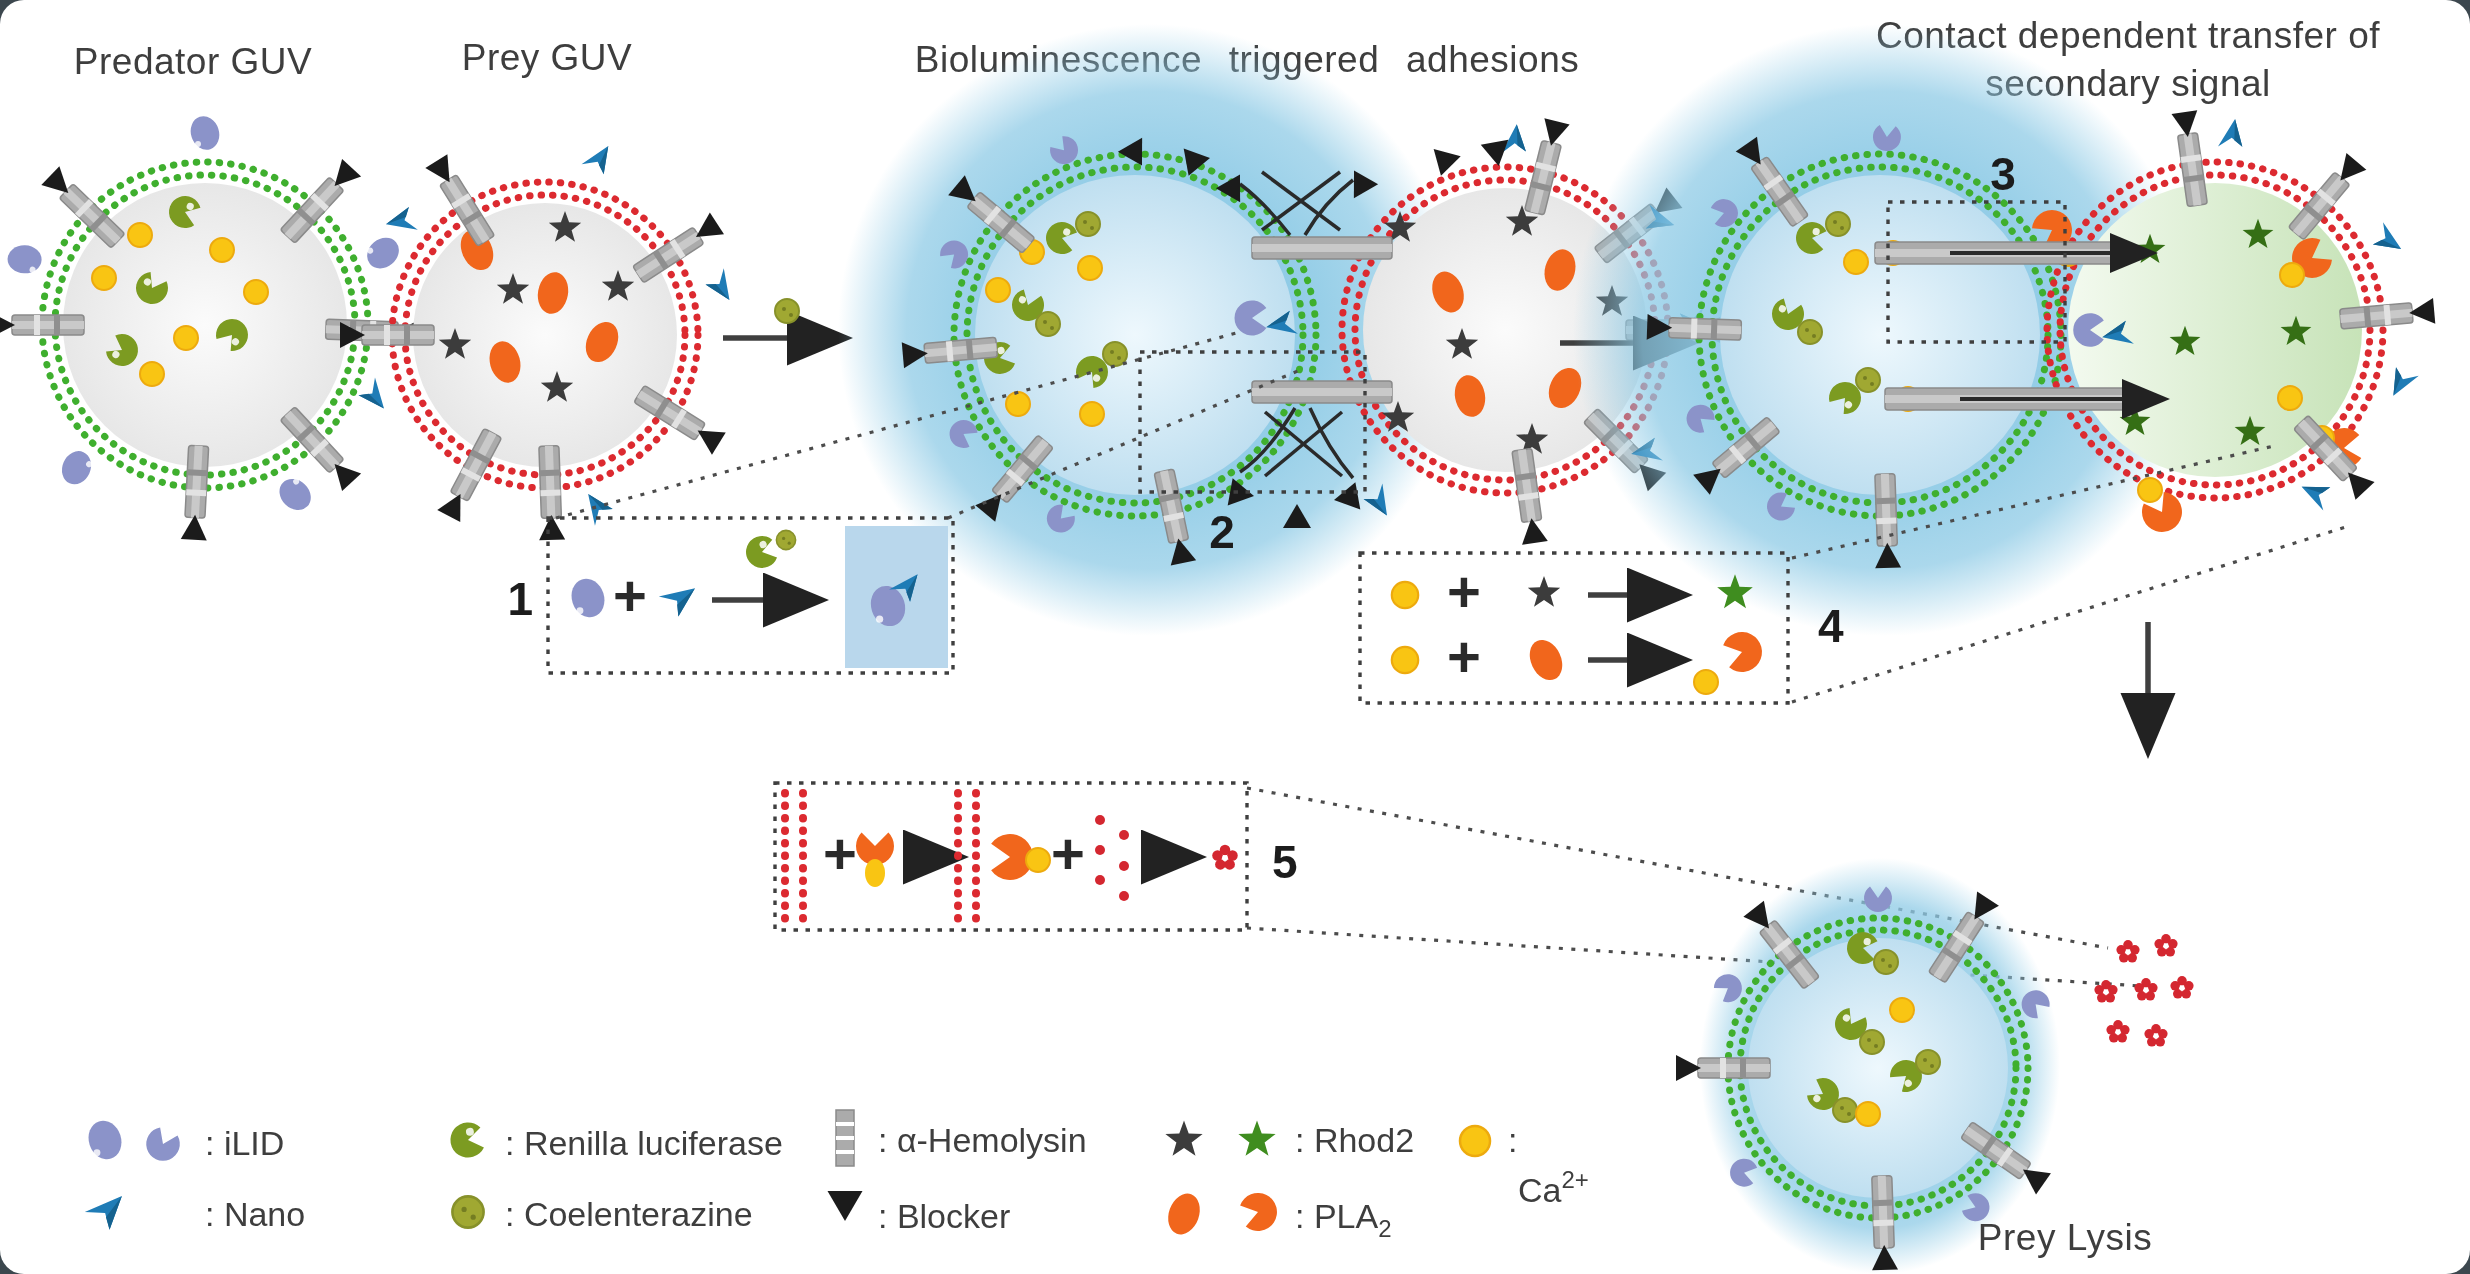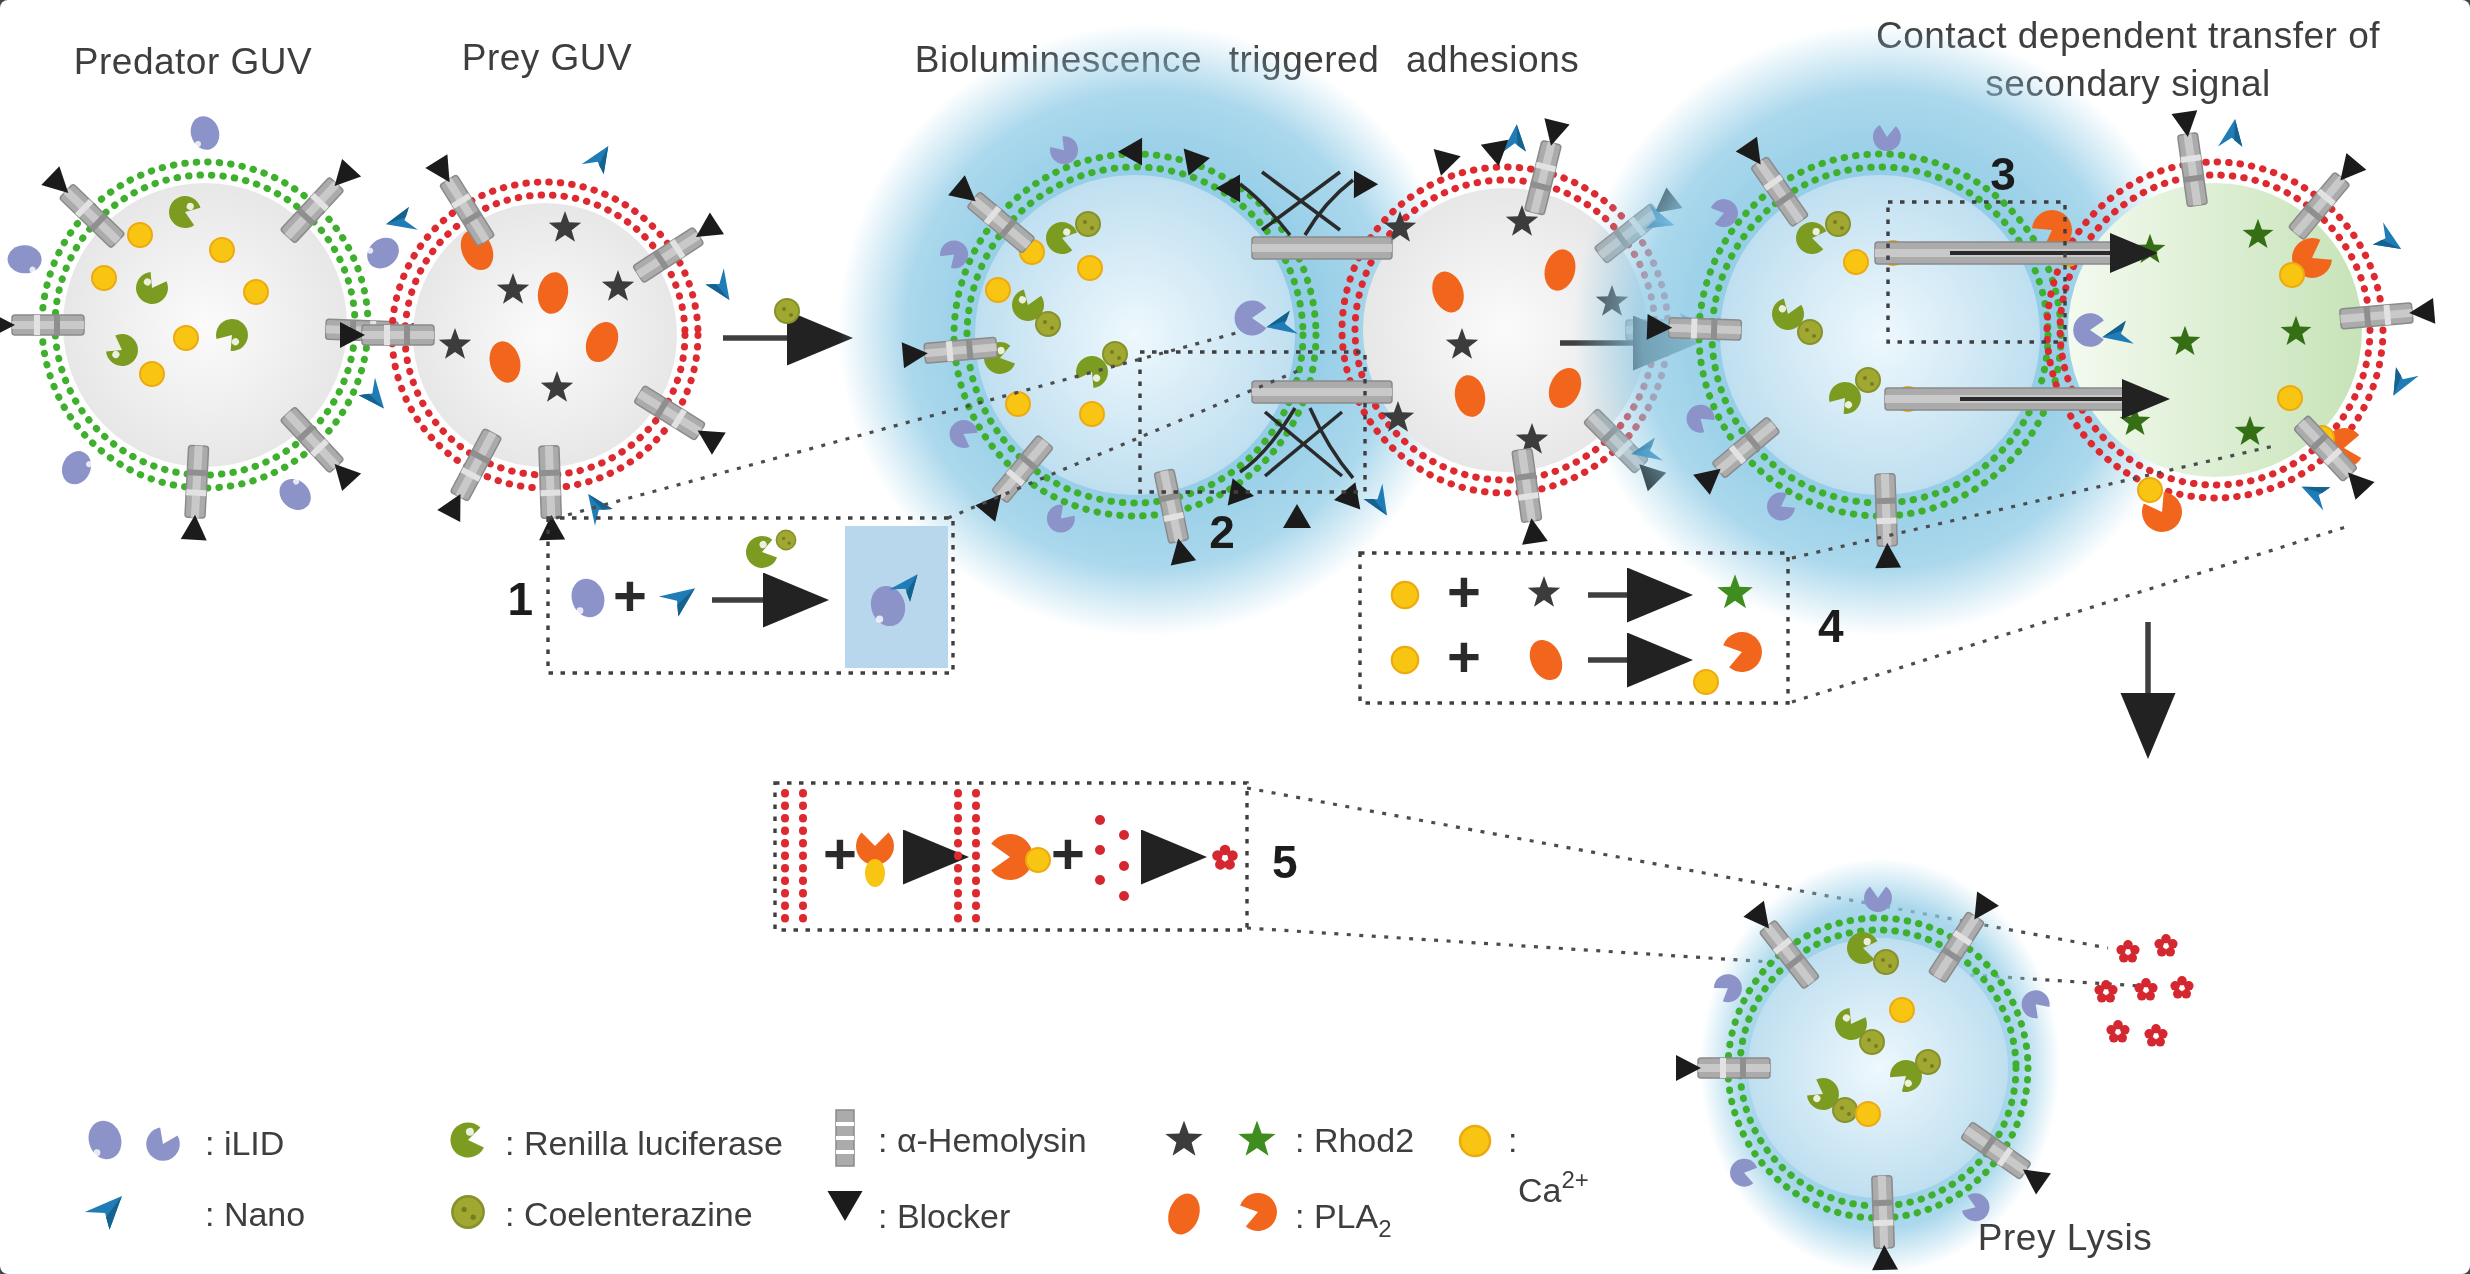--- a/index.html
+++ b/index.html
@@ -1,17 +1,17 @@
 <!DOCTYPE html>
 <html style="--page_bg: #3c474e; --canvas_bg: #ffffff; --text: #3e3e3e; --mem_green: #3faf2e; --mem_red: #dc2a30; --glow: #8fcbe6; --ilid: #8b93c9; --nano: #1f7cb6; --luciferase: #7c9b21; --coelenterazine: #a0a832; --calcium: #f9c513; --pla2: #f1661c; --rhod2_dark: #3c3c3c; --rhod2_green: #3f8d1f; --rhod2_forest: #356f15; --blocker: #1b1b1b; --channel: #ababab; --debris: #d42730;"><head>
 <meta charset="utf-8">
 <style>
   html,body{margin:0;padding:0;}
   body{background:var(--page_bg,#3c474e);width:2470px;height:1274px;overflow:hidden;}
-  .canvas{position:absolute;inset:0;background:var(--canvas_bg,#fff);border-radius:8px;overflow:hidden;}
+  .canvas{position:absolute;inset:0;background:var(--canvas_bg,#fff);border-radius:24px;overflow:hidden;}
   svg{display:block;}
   text{font-family:"Liberation Sans","DejaVu Sans",sans-serif;fill:var(--text,#3e3e3e);}
   .ttl{font-size:37px;letter-spacing:.5px;}
   .wsp{word-spacing:16px;}
   .num{font-size:46px;font-weight:bold;fill:#1c1c1c;}
   .leg{font-size:34px;}
   .plus{font-size:58px;font-weight:bold;fill:#2a2a2a;}
   .memd{fill:none;stroke-linecap:round;}
   .g1{stroke:var(--mem_green);stroke-width:7;stroke-dasharray:0.5 11;}
   .r1{stroke:var(--mem_red);stroke-width:7;stroke-dasharray:0.5 11;}

